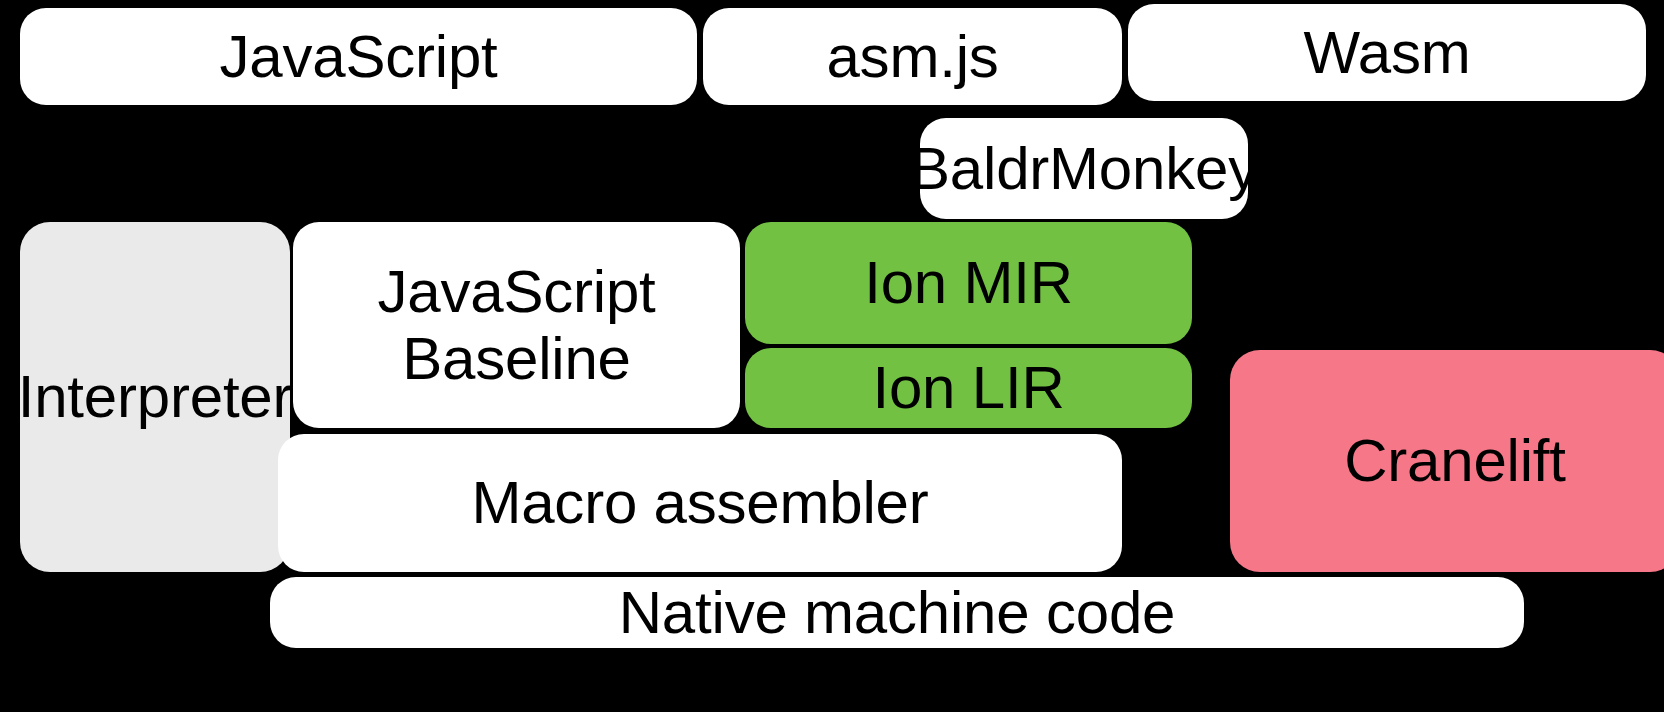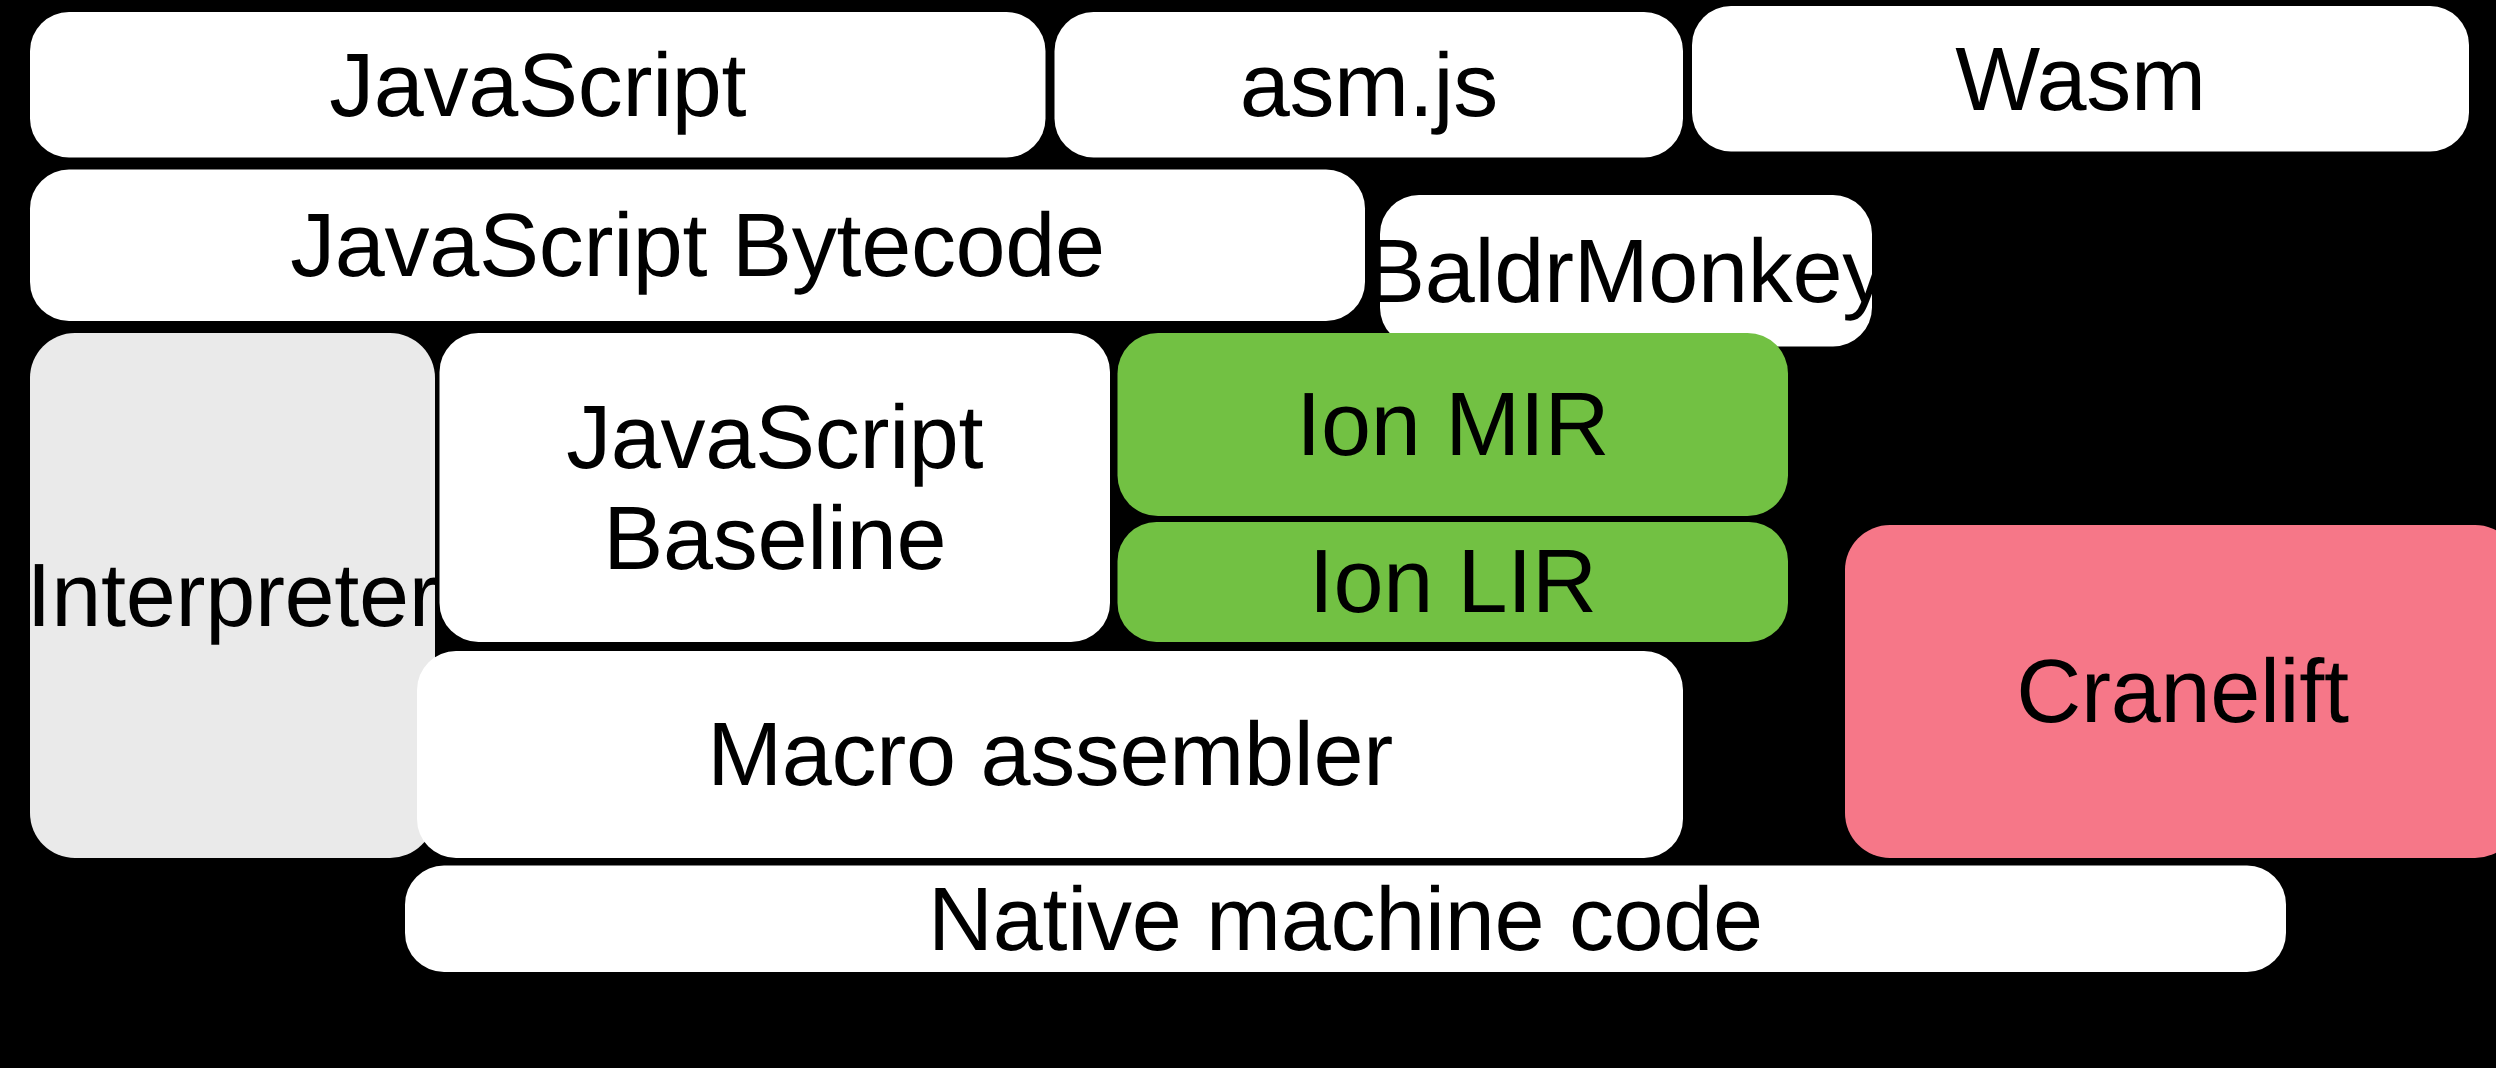--- a/index.html
+++ b/index.html
@@ -40,45 +40,44 @@
   .node.green  { background: #72C143; }
   .node.pink   { background: #F67788; }
 
   
   #n-javascript      { left: 20px;   top: 8px;   width: 677px; height: 97px; }
   #n-asmjs           { left: 703px;  top: 8px;   width: 419px; height: 97px; }
   #n-wasm            { left: 1128px; top: 4px;   width: 518px; height: 97px; }
 
   
   #n-js-bytecode     { left: 20px;   top: 113px; width: 890px; height: 101px; }
-  #n-baldrmonkey     { left: 920px;  top: 130px; width: 328px; height: 101px; }
+  #n-baldrmonkey     { left: 920px;  top: 118px; width: 328px; height: 101px; }
 
   
   #n-interpreter     { left: 20px;   top: 222px; width: 270px; height: 350px; border-radius: 30px; }
   #n-js-baseline     { left: 293px;  top: 222px; width: 447px; height: 206px; }
-  #n-ion-mir         { left: 745px;  top: 222px; width: 447px; height: 122px; border-radius: 27px; }
+  #n-ion-mir         { left: 745px;  top: 222px; width: 447px; height: 122px; }
   #n-ion-lir         { left: 745px;  top: 348px; width: 447px; height: 80px;  }
   #n-cranelift       { left: 1196px; top: 350px; width: 450px; height: 222px; border-radius: 30px; margin-left: 34px; }
   #n-macro-assembler { left: 278px;  top: 434px; width: 844px; height: 138px; }
 
   
   #n-native-code     { left: 270px;  top: 577px; width: 1254px; height: 71px; }
 </style>
 </head>
 <body>
 
 <div id="diagram">
 
   <div class="node white" id="n-javascript">JavaScript</div>
 
   <div class="node white" id="n-asmjs">asm.js</div>
 
   <div class="node white" id="n-wasm">Wasm</div>
 
-  <div class="node white" id="n-js-bytecode">JavaScript Bytecode</div>
 
   <div class="node white" id="n-baldrmonkey">BaldrMonkey</div>
 
   <div class="node gray" id="n-interpreter">Interpreter</div>
 
   <div class="node white" id="n-js-baseline">JavaScript
 Baseline</div>
 
   <div class="node green" id="n-ion-mir">Ion MIR</div>
 

